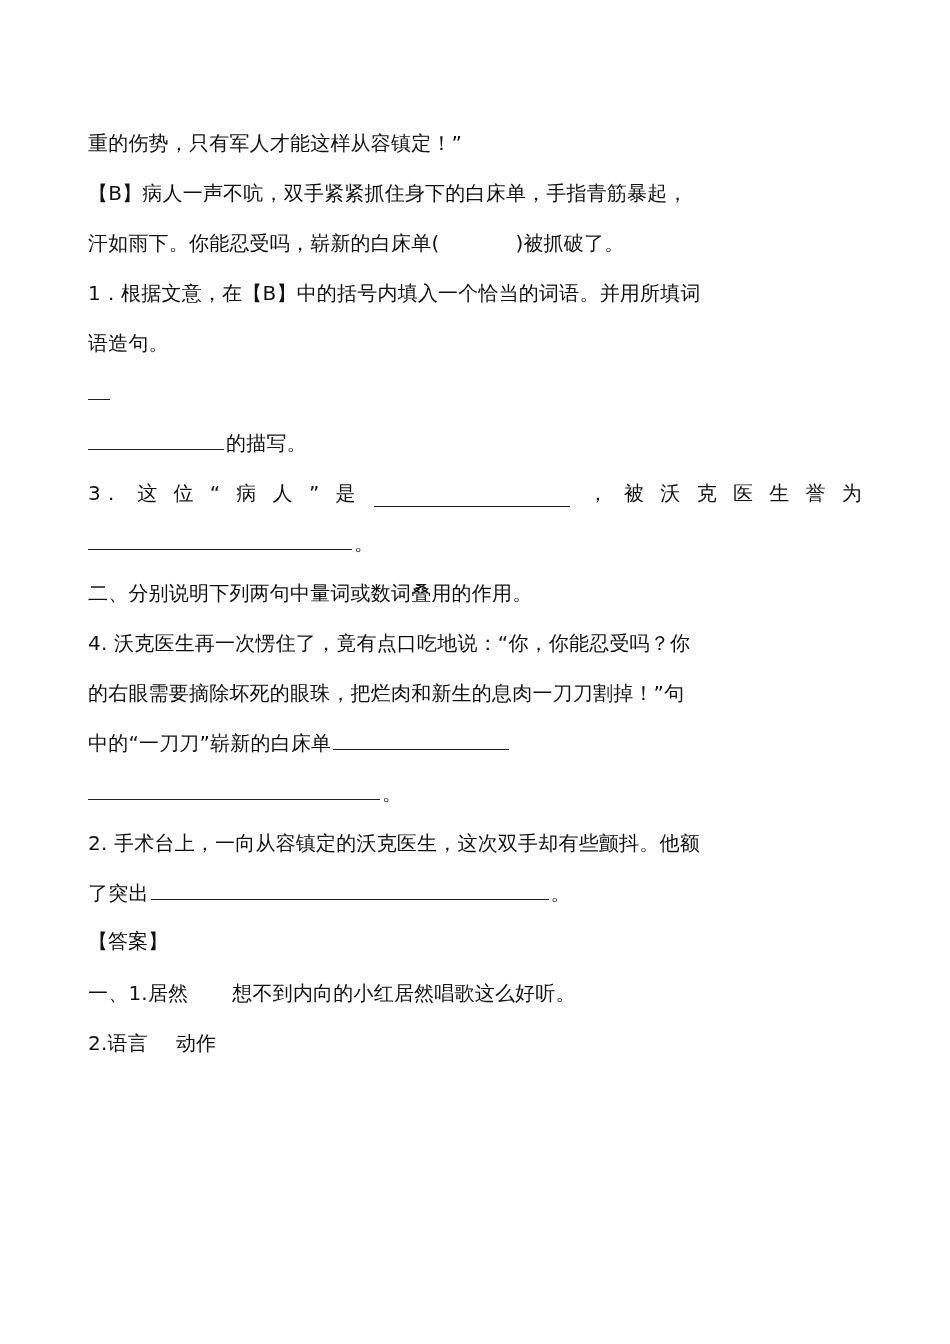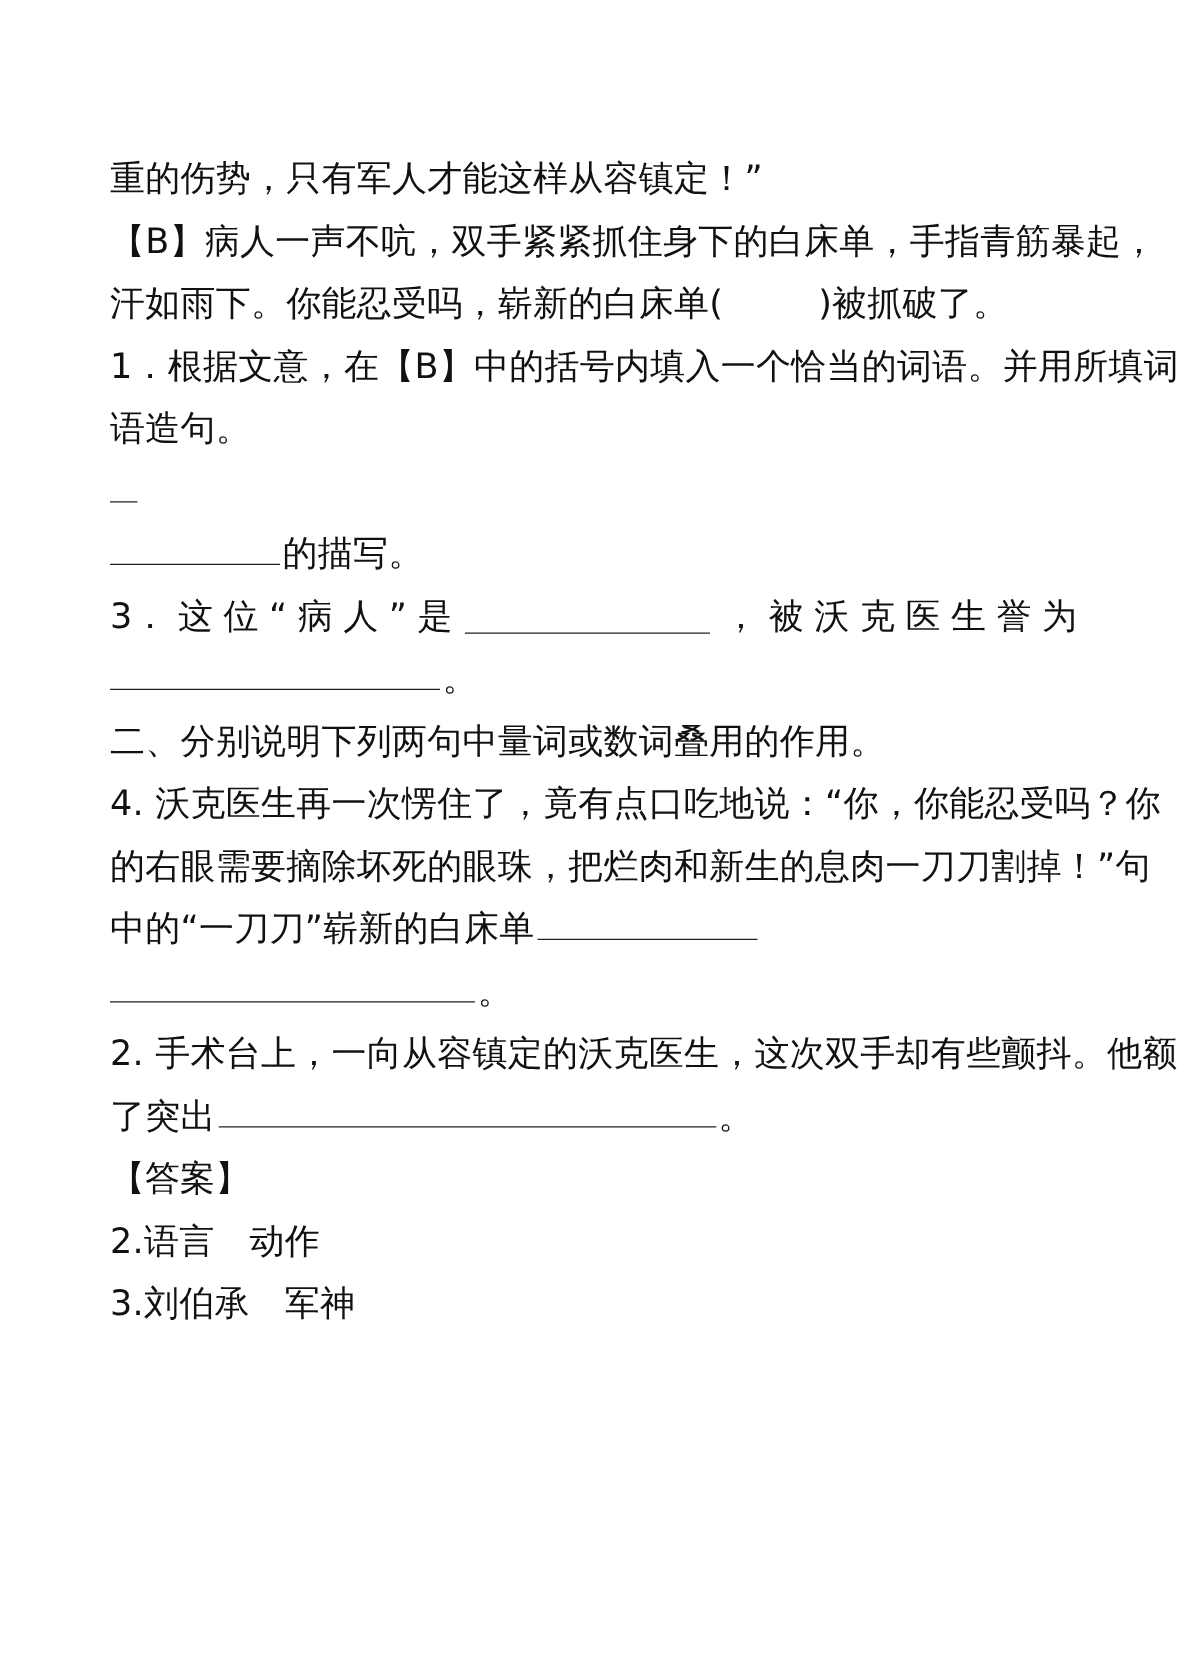--- a/index.html
+++ b/index.html
@@ -17,21 +17,21 @@
     }
     .page {
       position: absolute;
       left: 88px;
       top: 118px;
       width: 774px;
     }
     .line {
       height: 50px;
       line-height: 50px;
-      font-size: 28px;
+      font-size: 20px;
       white-space: nowrap;
       letter-spacing: 0.2px;
     }
     .justify {
       display: flex;
       justify-content: space-between;
       align-items: center;
     }
     .blank {
       display: inline-block;
@@ -40,21 +40,21 @@
       vertical-align: baseline;
       margin: 0 2px;
     }
     .sp { display: inline-block; }
     .short-dash {
       display: inline-block;
       width: 22px;
       border-bottom: 1.4px solid #222;
       height: 26px;
     }
-    .answer-title { letter-spacing: 0; }
+    .answer-title { letter-spacing: 0; font-family: Liberation Mono, monospace; }
   </style>
 </head>
 <body>
 
 <div class="page">
 
   <div class="line">
     <span>重的伤势，只有军人才能这样从容镇定！”</span>
   </div>
 
@@ -124,19 +124,19 @@
     <span>2. 手术台上，一向从容镇定的沃克医生，这次双手却有些颤抖。他额</span>
   </div>
   <div class="line">
     <span>了突出</span><span class="blank" style="width:398px"></span><span>。</span>
   </div>
 
   <div class="line answer-title">
     <span>【答案】</span>
   </div>
   <div class="line">
-    <span>2.语言</span><span class="sp" style="width:28px"></span><span>动作</span>
+    <span>一、1.居然</span><span class="sp" style="width:44px"></span><span>想不到内向的小红居然唱歌这么好听。</span>
   </div>
   <div class="line">
-    <span>3.刘伯承</span><span class="sp" style="width:28px"></span><span>军神</span>
+    <span>2.语言</span><span class="sp" style="width:28px"></span><span>动作</span>
   </div>
 
 </div>
 
 </body></html>

